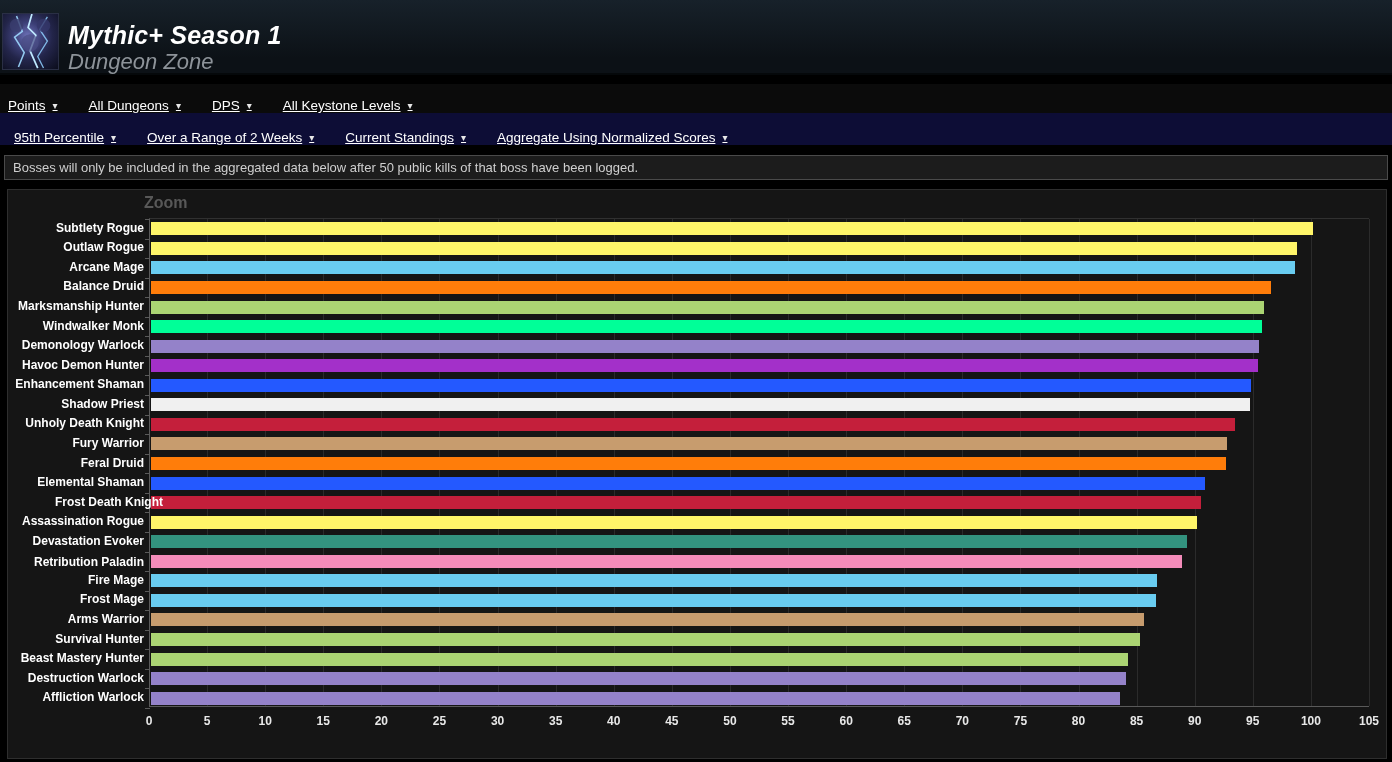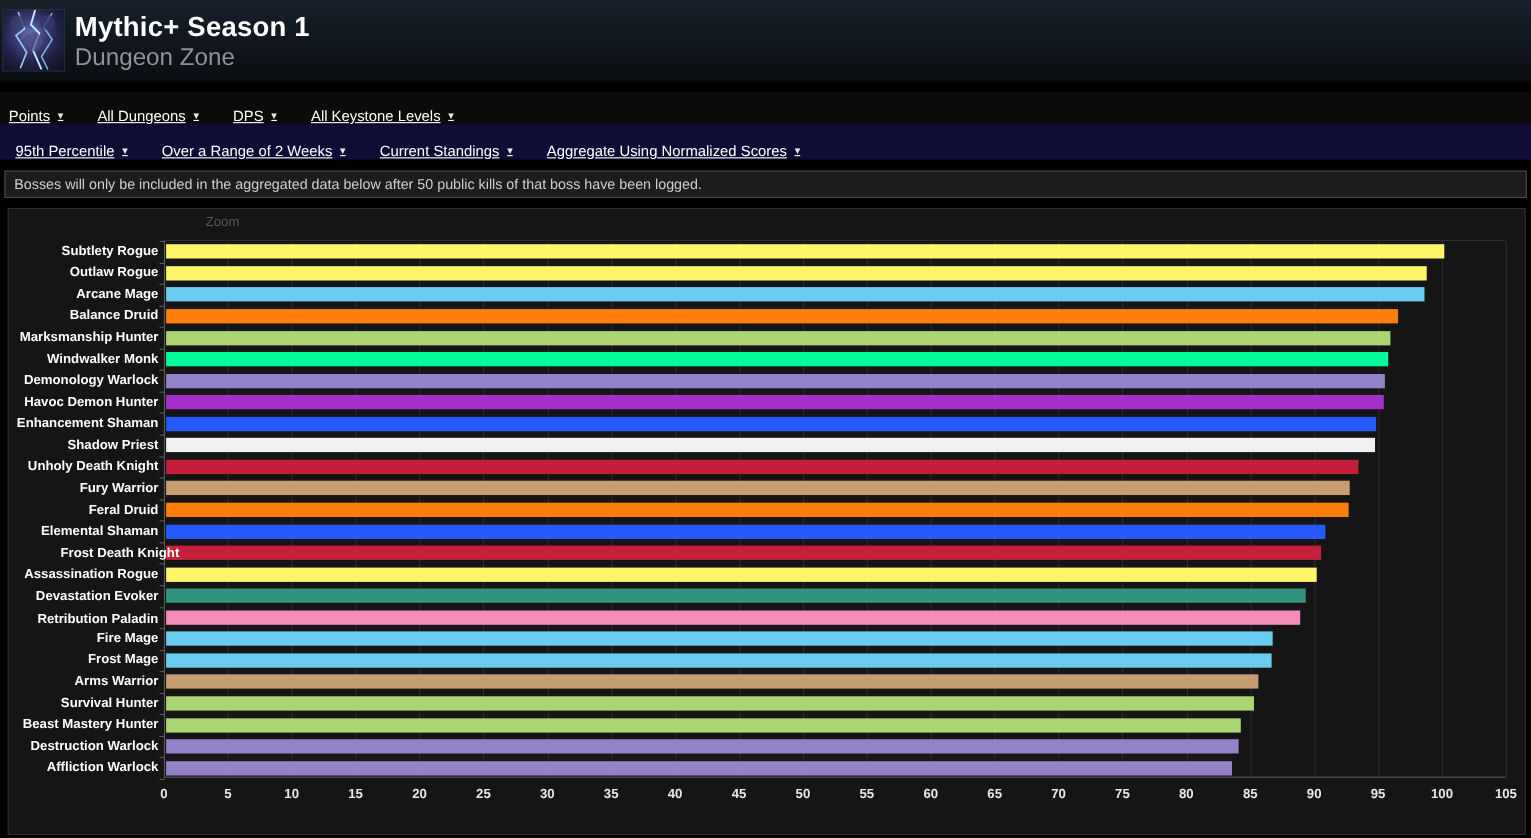--- a/index.html
+++ b/index.html
@@ -1,21 +1,21 @@
 <!DOCTYPE html>
 <html><head>
 <meta charset="utf-8">
 <style>
   * { margin:0; padding:0; box-sizing:border-box; }
   html,body { width:1392px; height:762px; background:#000; overflow:hidden;
               font-family:"Liberation Sans", sans-serif; }
 
   
   .hdr { height:75px; background:linear-gradient(180deg,#17212a 0%,#0c1116 80%);
-         border-bottom:2px solid #05080a; display:flex; align-items:center; }
+         border-bottom:2px solid #05080a; display:flex; align-items:flex-end;font-style:italic; }
   .logo { width:57px; height:57px; margin:3px 9px 3px 2px; flex:0 0 auto;
           background:radial-gradient(circle at 45% 40%, #6d72b8 0%, #3c3f77 30%, #23254a 55%, #0b0d1c 100%);
           border:1px solid #2a2f45; position:relative; overflow:hidden; }
   .logo svg { position:absolute; inset:0; }
   .titles h1 { color:#fff; font-size:25px; font-weight:bold; line-height:28px; letter-spacing:0.2px; }
   .titles .sub { color:#8d9399; font-size:22px; line-height:22px; margin-top:2px; }
 
   
   .frow { display:flex; align-items:flex-end; color:#fff;text-decoration:underline; }
   .frow1 { margin-top:9px; height:29px; background:#0b0b0b; gap:31px; padding-left:8px;
@@ -25,21 +25,21 @@
   .fitem .caret { margin-left:7px; font-size:10px; color:#e8e8e8; line-height:1; }
 
   
   .notice { margin:10px 4px 0 4px; background:#1c1c1c; border:1px solid #4a4a4a;
             color:#cfcfcf; font-size:13px; padding:4px 8px; }
 
   
   .chart { position:relative; margin:9px 5px 0 7px; height:570px;
            background:#151515; border:1px solid #2e2e2e; }
   .zoomlbl { position:absolute; left:136px; top:4px; color:#585858;
-             font-size:12px; font-weight:normal;margin-left:43px; }
+             font-size:16px; font-weight:bold; }
   .plot { position:absolute; left:141px; top:28px; width:1220px; height:489px;
           border-left:1px solid #5a5a5a; border-top:1px solid #303030;
           border-bottom:1px solid #5a5a5a; }
   .grid { position:absolute; top:0; bottom:0; width:1px; background:#2b2b2b; }
   .ytick { position:absolute; left:-5px; width:5px; height:1px; background:#5a5a5a; }
   .speclbl { position:absolute; left:0; width:136px; height:14px; line-height:14px;
              text-align:right; color:#fff; font-size:12px; font-weight:bold;
              white-space:nowrap; }
   .bar { position:absolute; left:1px; height:13px; }
   .xticklbl { position:absolute; width:40px; text-align:center; color:#e8e8e8;

